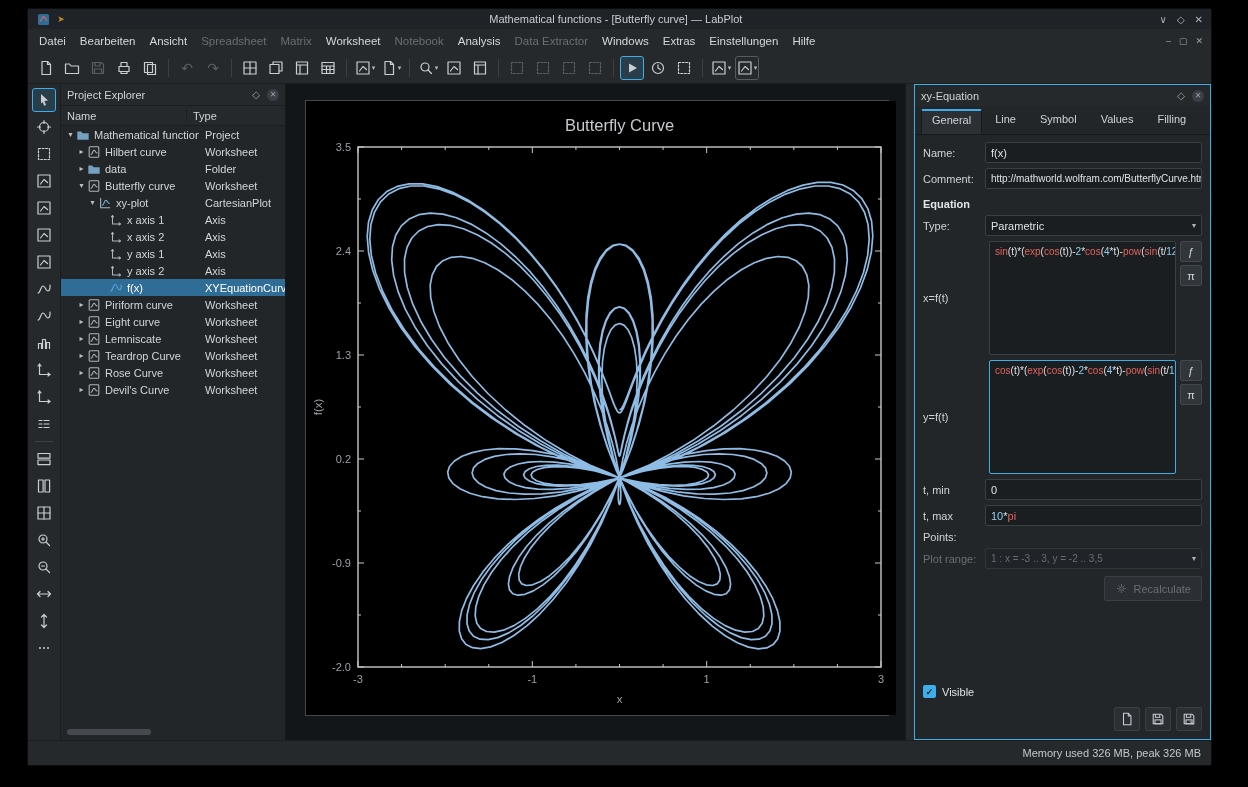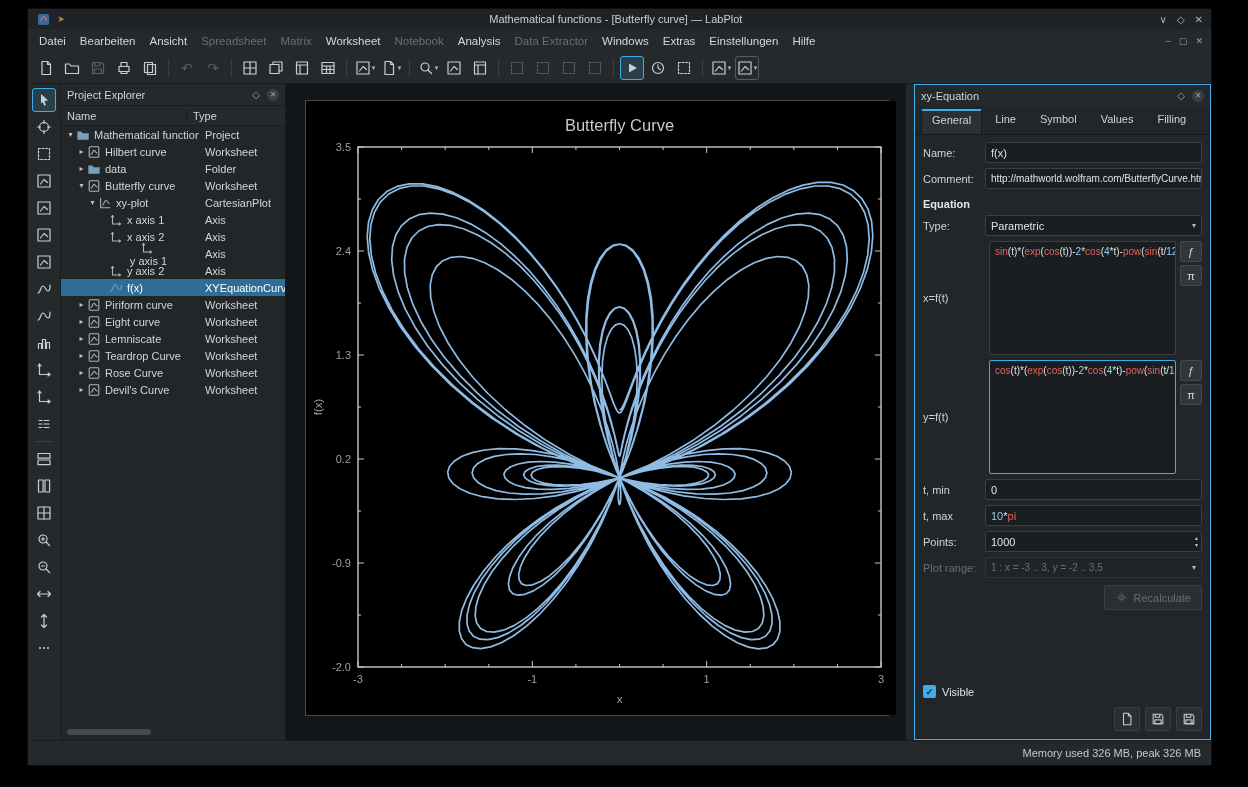--- a/index.html
+++ b/index.html
@@ -597,21 +597,21 @@
                 <svg viewBox="0 0 16 16" width="14" height="14" fill="none" stroke="currentColor" stroke-width="1.2" stroke-linecap="round" stroke-linejoin="round">
                   <path d="M4 3v9.5h9" stroke="#aeb6bc"></path>
                   <path d="M2.8 4.5 4 3l1.2 1.5M11.5 11.3 13 12.5l-1.5 1.2" stroke="#aeb6bc"></path>
                 </svg>
               </span>
               <span>x axis 2</span>
             </div>
             <div class="ttype">Axis</div>
           </div>
           <div class="trow">
-            <div class="tname" style="padding-left: 37px; flex-direction: column;">
+            <div class="tname" style="padding-left: 37px;">
               <span class="expander"></span>
               <span class="ticon">
                 <svg viewBox="0 0 16 16" width="14" height="14" fill="none" stroke="currentColor" stroke-width="1.2" stroke-linecap="round" stroke-linejoin="round">
                   <path d="M4 3v9.5h9" stroke="#aeb6bc"></path>
                   <path d="M2.8 4.5 4 3l1.2 1.5M11.5 11.3 13 12.5l-1.5 1.2" stroke="#aeb6bc"></path>
                 </svg>
               </span>
               <span>y axis 1</span>
             </div>
             <div class="ttype">Axis</div>
@@ -852,27 +852,20 @@
           <div class="finput">
               <span>0</span>
             </div>
         </div>
         <div class="frow">
           <span class="flabel">t, max</span>
           <div class="finput" id="tmax"><span class="num">10</span>*<span class="fn">pi</span></div>
         </div>
         <div class="frow">
           <span class="flabel">Points:</span>
-          <div class="finput spinwrap">
-            <span>1000</span>
-            <span class="spinbtns">
-              <span>▴</span>
-              <span>▾</span>
-            </span>
-          </div>
         </div>
         <div class="frow">
           <span class="flabel disabledc" style="background:none;border:none;">Plot range:</span>
           <div class="finput combo disabledc">
             <span style="font-size:10px;">1 : x = -3 .. 3, y = -2 .. 3,5</span>
             <span class="chev">▾</span>
           </div>
         </div>
         <div class="recalcrow">
           <div class="recalc">

